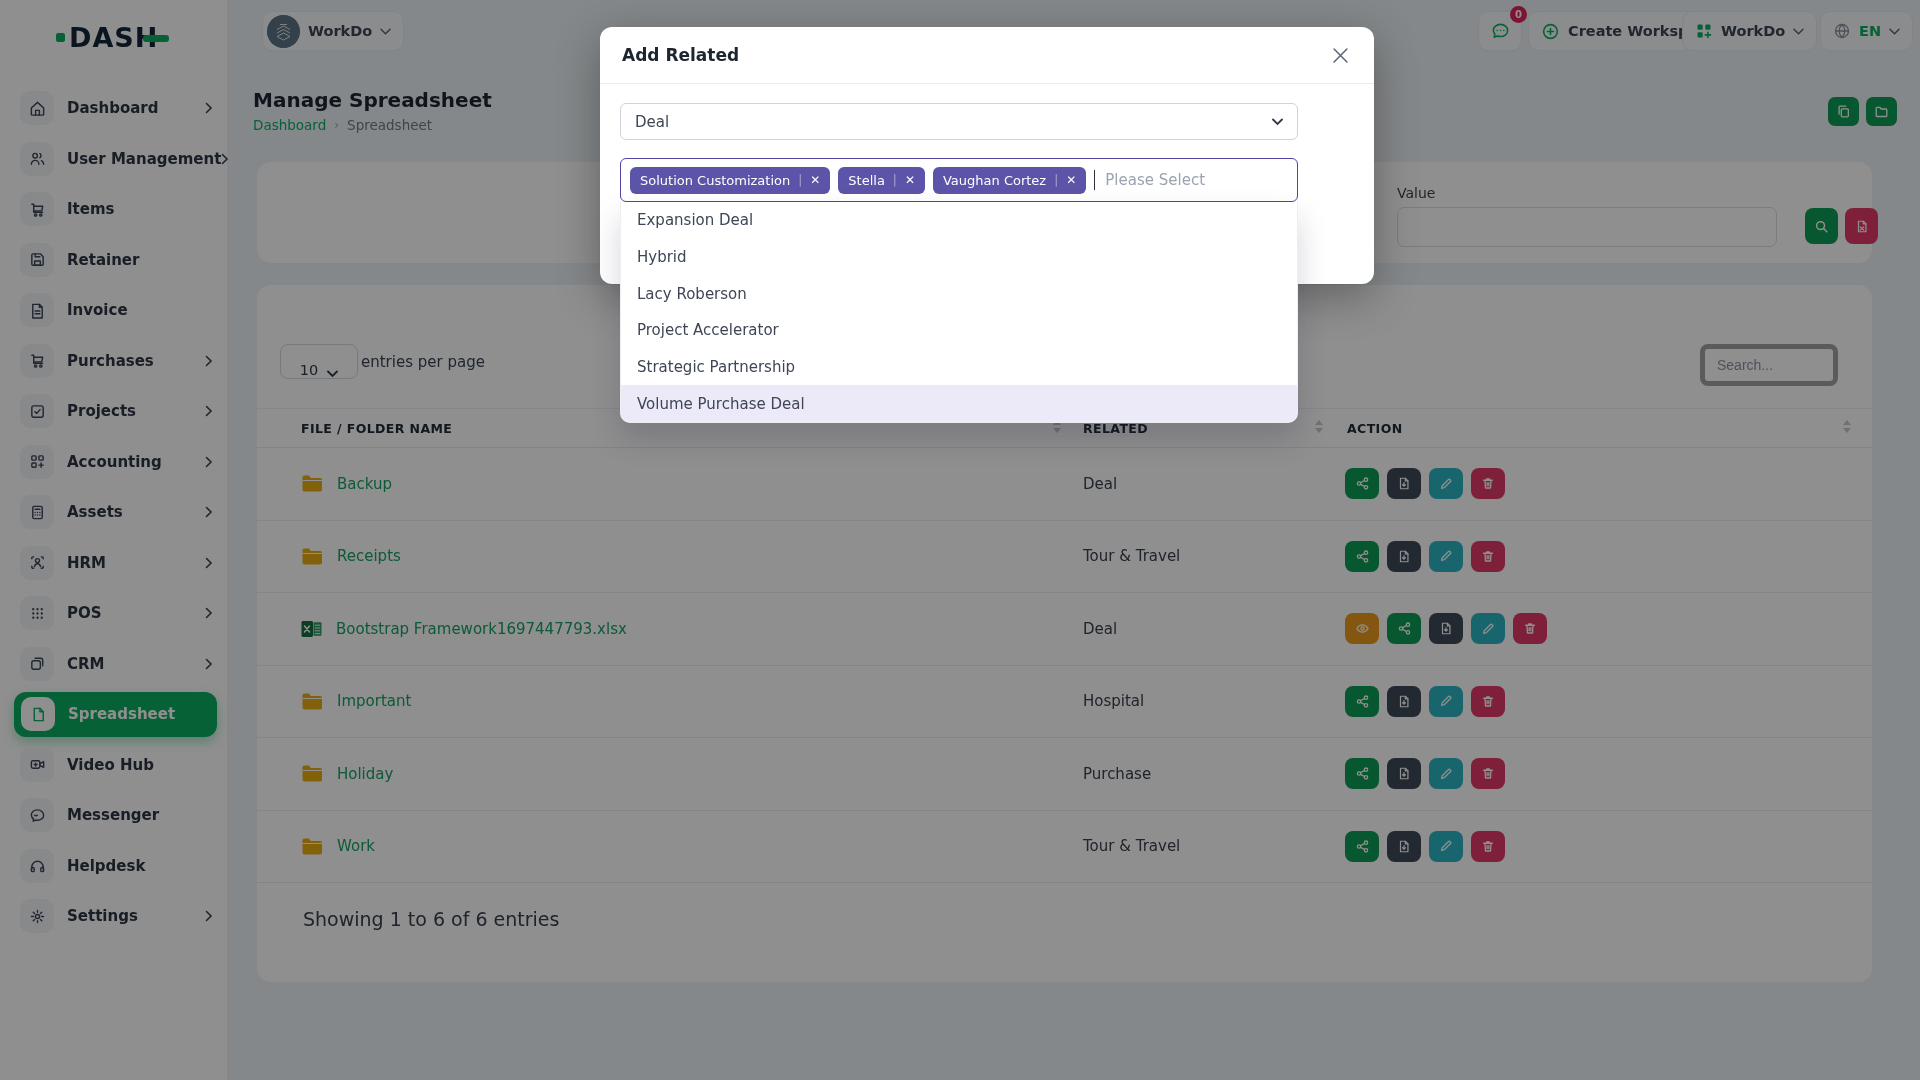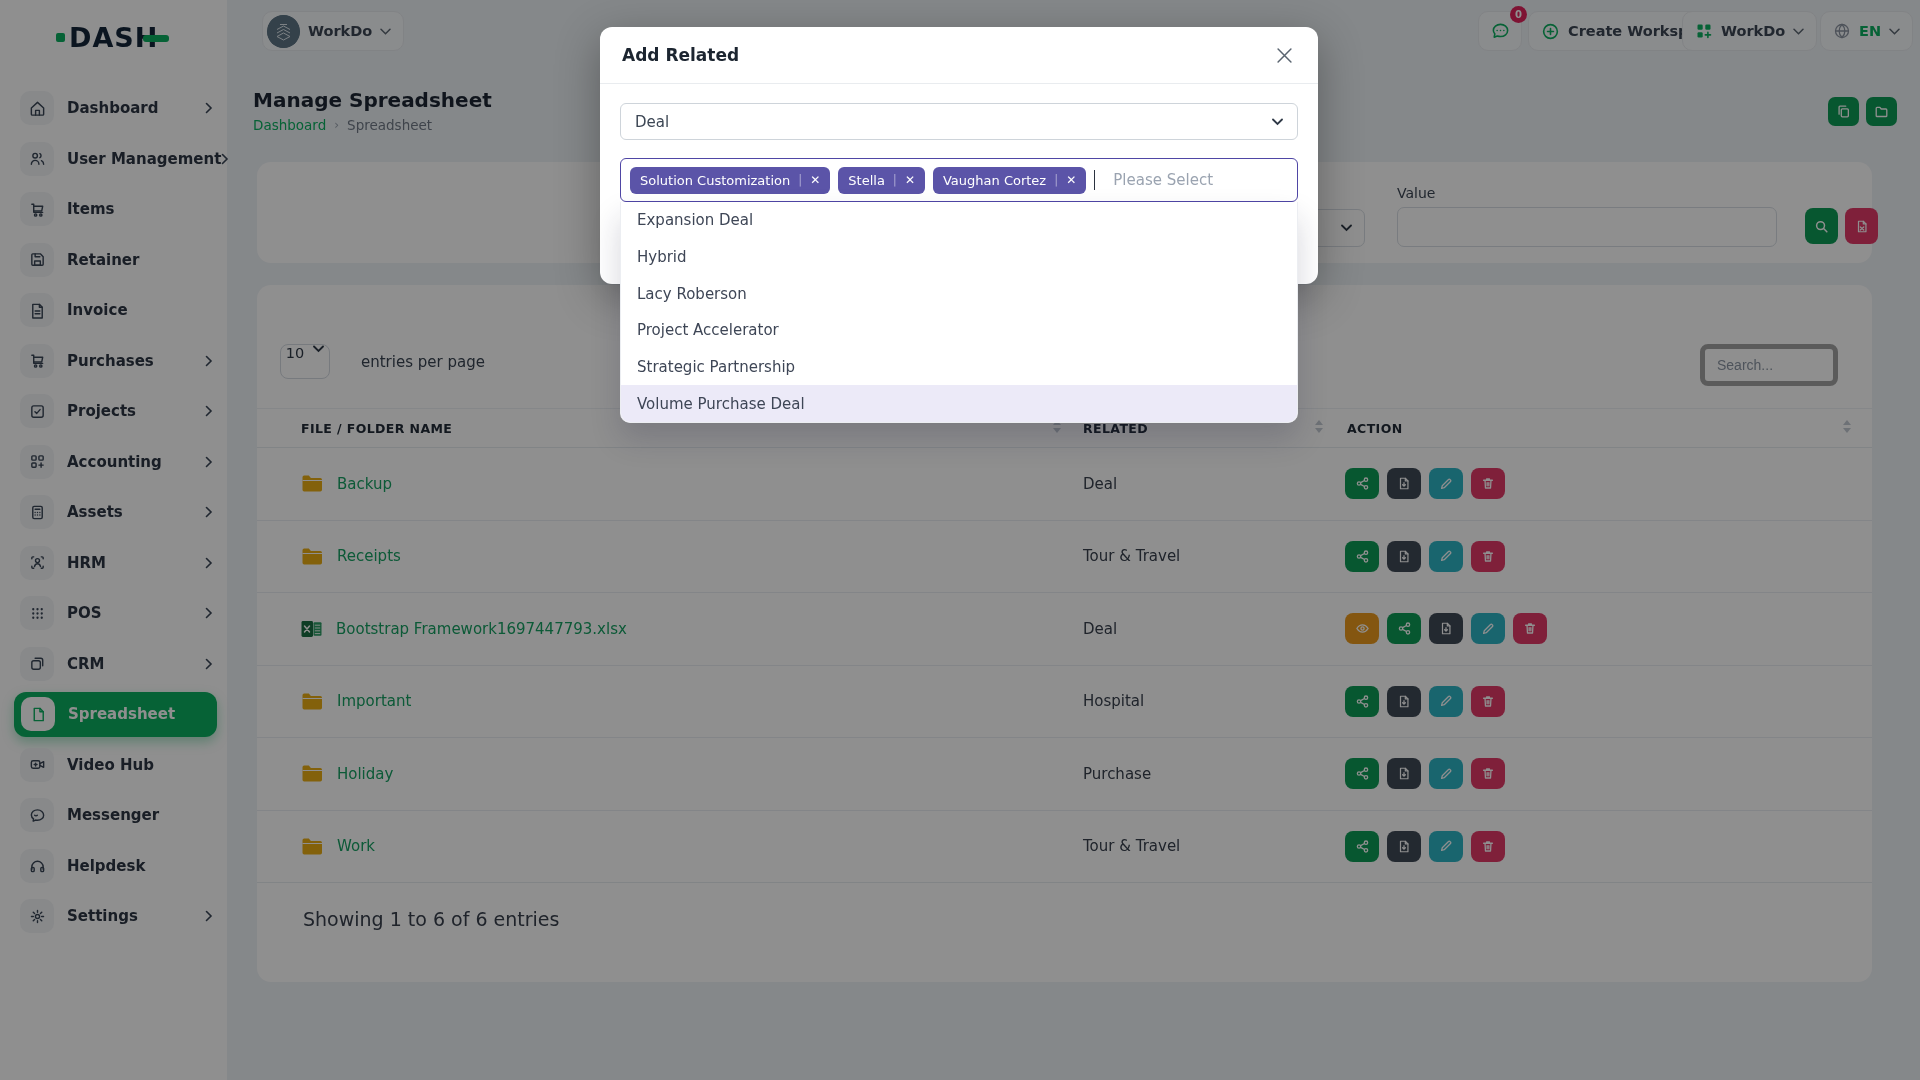--- a/index.html
+++ b/index.html
@@ -61,22 +61,22 @@
   .value-label { position: absolute; left: 1140px; top: 23px; font-size: 14px; color: #3c4654; }
   .value-input { position: absolute; left: 1140px; top: 45px; width: 380px; height: 40px;
     border: 1px solid #d8dde4; border-radius: 7px; background: #fff; padding: 0 10px; font-size: 14px; }
   .f-btn { position: absolute; top: 46px; width: 33px; height: 36px; border: none; border-radius: 8px;
     display: flex; align-items: center; justify-content: center; color: #fff; cursor: pointer; }
   .f-search { left: 1548px; background: #0e9b56; }
   .f-reset { left: 1588px; background: #e23a68; }
 
   .table-card { position: absolute; left: 257px; top: 285px; width: 1615px; height: 697px;
     background: #fff; border-radius: 14px; }
-  .entries-select { position: absolute; left: 23px; top: 59px; width: 50px; height: 35px;
-    border: 1px solid #d4dae1; border-radius: 8px; display: flex; align-items: flex-start; justify-content: center;
+  .entries-select { position: absolute; left: 23px; top: 59px; width: 78px; height: 35px;
+    border: 1px solid #d4dae1; border-radius: 8px; display: flex; align-items: flex-end; justify-content: center;
     gap: 9px; font-size: 14.5px; color: #2f3947; cursor: pointer; background: #fff; }
   .entries-label { position: absolute; left: 104px; top: 68px; font-size: 15px; color: #3a4553; }
   .search-input { position: absolute; left: 1443px; top: 59px; width: 138px; height: 36px;
     border: 5px solid #a3a3a3; border-radius: 8px; padding: 16px 12px; font-size: 14px; color: #3a4553; }
   .search-input::placeholder { color: #8b95a3; }
 
   .thead { position: absolute; left: 0; top: 123px; width: 100%; height: 40px;
     border-top: 1px solid #eef1f4; border-bottom: 1px solid #e7ebef; text-align: right; }
   .th { position: absolute; top: 12px; font-size: 12.5px; font-weight: 700; letter-spacing: .4px;
     color: #222c38; cursor: pointer; }
@@ -96,38 +96,38 @@
     align-items: center; justify-content: center; color: #fff; cursor: pointer; }
   .a-share { background: #0e9b56; }
   .a-copy { background: #3f4956; }
   .a-edit { background: #2eb4c4; }
   .a-del { background: #e23a68; }
   .a-eye { background: #eb9a1d; }
   .tfoot { position: absolute; left: 46px; top: 623px; font-size: 19px; color: #39414e; }
 
   
   .overlay { position: absolute; inset: 0; background: rgba(0,0,0,.44); z-index: 40; }
-  .modal { position: absolute; left: 600px; top: 27px; width: 718px; height: 257px; background: #fff;
+  .modal { position: absolute; left: 600px; top: 27px; width: 774px; height: 257px; background: #fff;
     border-radius: 12px; z-index: 50; box-shadow: 0 12px 45px rgba(0,0,0,.32); }
   .m-head { height: 57px; display: flex; align-items: center; justify-content: space-between;
     padding: 0 22px; border-bottom: 1px solid #e9ecef; }
   .m-title { font-size: 17px; font-weight: 700; color: #1c2530; }
   .m-close { background: none; border: none; cursor: pointer; display: flex; padding: 4px; }
   .m-select { position: absolute; left: 20px; top: 76px; width: 678px; height: 37px;
     border: 1px solid #ced4da; border-radius: 6px; display: flex; align-items: center;
     padding: 0 14px; font-size: 15px; color: #3c4654; cursor: pointer; justify-content: space-between; }
   .m-multi { position: absolute; left: 20px; top: 131px; width: 678px; height: 44px;
     border: 1px solid #4f46a5; border-radius: 6px; display: flex; align-items: center;
     padding: 0 9px; gap: 8px; }
   .tag { height: 27px; background: #5b54a8; border-radius: 6px; color: #fff; font-size: 13px;
     display: flex; align-items: center; gap: 8px; padding: 0 10px; white-space: nowrap; }
   .tag .sep { opacity: .45; font-size: 12px; }
   .tag .x { cursor: pointer; font-size: 12px; line-height: 1; }
   .cursor-bar { width: 1px; height: 20px; background: #2b3340; }
-  .m-placeholder { font-size: 15px; color: #9aa3b0; margin-left: 10px; }
+  .m-placeholder { font-size: 15px; color: #9aa3b0; margin-left: 2px; }
   .dropdown { position: absolute; left: 20px; top: 175px; width: 678px; background: #fff;
     border: 1px solid #eceef2; border-top: none; border-radius: 0 0 10px 10px;
     box-shadow: 0 16px 30px rgba(25,25,60,.18); overflow: hidden; }
   .opt { height: 36.7px; display: flex; align-items: center; padding-left: 16px;
     font-size: 15px; color: #3e4656; cursor: pointer; }
   .opt.hl { background: #eceaf8; }
 
   svg { display: block; }
 </style>
 </head>

